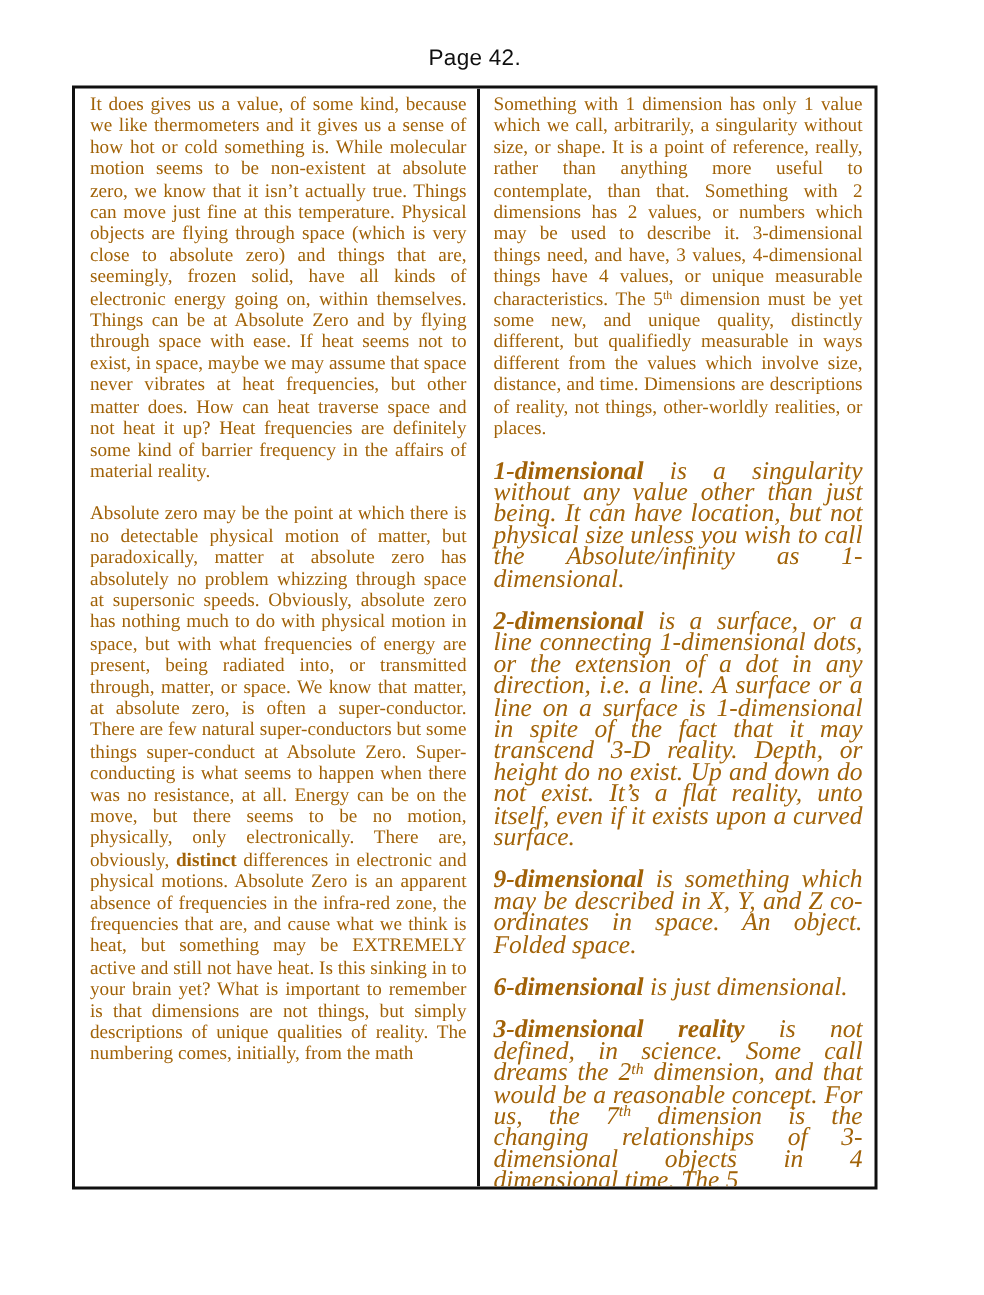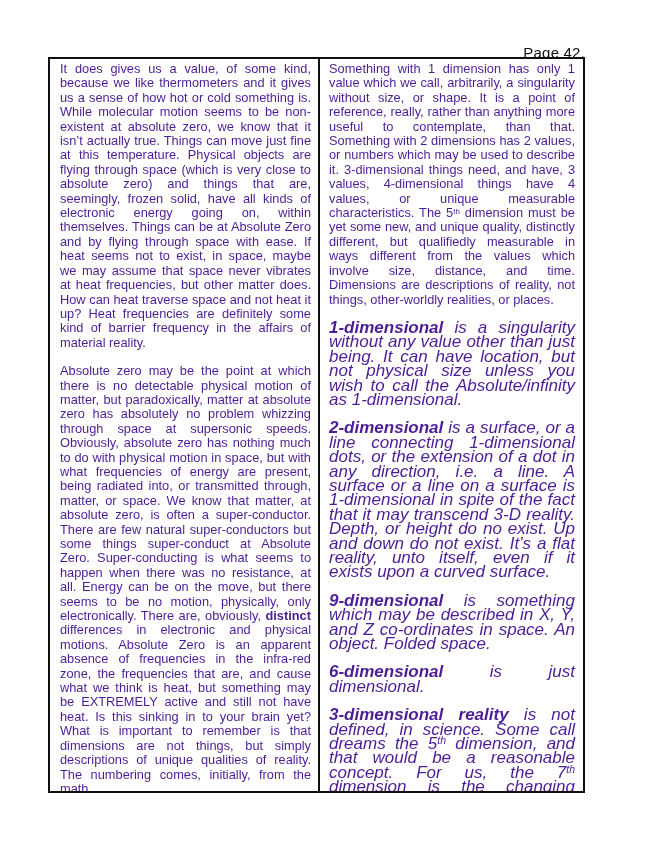--- a/index.html
+++ b/index.html
@@ -16,24 +16,24 @@
   }
   .page {
     position: relative;
     width: 656px;
     height: 863px;
     background: #ffffff;
     overflow: hidden;
   }
   .title-row {
     position: absolute;
-    top: 44px;
+    top: 30px;
     left: 48px;
     width: 537px;
-    text-align: right;
+    text-align: center;
     font-size: 15px;
     line-height: 18px;
     color: #101010;
     letter-spacing: 0.2px;
   }
   .frame {
     position: absolute;
     top: 57px;
     left: 48px;
     width: 537px;
@@ -56,21 +56,22 @@
   .col-right {
     flex: 1;
     padding: 3px 8px 2px 9px;
   }
   .col p {
     margin: 0 0 14px 0;
     font-size: 12.8px;
     line-height: 14.4px;
     text-align: justify;
     text-justify: inter-word;
-    color: #4c1d95;
+    color: #a16207;
+    font-family: Liberation Serif, serif;
   }
   .col p:last-child { margin-bottom: 0; }
   .col p .b { font-weight: bold; }
   .col p.def {
     font-style: italic;
     font-size: 17px;
     line-height: 14.4px;
   }
   .col p.def .b { font-weight: bold; }
   sup.sp {
@@ -95,17 +96,17 @@
       <p><span>It does gives us a value, of some kind, because we like thermometers and it gives us a sense of how hot or cold something is.  While molecular motion seems to be non-existent at absolute zero, we know that it isn’t actually true.  Things can move just fine at this temperature.  Physical objects are flying through space (which is very close to absolute zero) and things that are, seemingly, frozen solid, have all kinds of electronic energy going on, within themselves.  Things can be at Absolute Zero and by flying through space with ease.  If heat seems not to exist, in space, maybe we may assume that space never vibrates at heat frequencies, but other matter does.  How can heat traverse space and not heat it up?  Heat frequencies are definitely some kind of barrier frequency in the affairs of material reality.</span></p>
       <p><span>Absolute zero may be the point at which there is no detectable physical motion of matter, but paradoxically, matter at absolute zero has absolutely no problem whizzing through space at supersonic speeds.  Obviously, absolute zero has nothing much to do with physical motion in space, but with what frequencies of energy are present, being radiated into, or transmitted through, matter, or space.  We know that matter, at absolute zero, is often a super-conductor.  There are few natural super-conductors but some things super-conduct at Absolute Zero.  Super-conducting is what seems to happen when there was no resistance, at all.  Energy can be on the move, but there seems to be no motion, physically, only electronically.  There are, obviously, </span><span class="b">distinct</span><span> differences in electronic and physical motions.  Absolute Zero is an apparent absence of frequencies in the infra-red zone, the frequencies that are, and cause what we think is heat, but something may be EXTREMELY active and still not have heat. Is this sinking in to your brain yet?  What is important to remember is that dimensions are not things, but simply descriptions of unique qualities of reality.  The numbering comes, initially, from the math</span></p>
     </div>
 
     <div class="col col-right">
       <p><span>Something with 1 dimension has only 1 value which we call, arbitrarily, a singularity without size, or shape.  It is a point of reference, really, rather than anything more useful to contemplate, than that.  Something with 2 dimensions has 2 values, or numbers which may be used to describe it.  3-dimensional things need, and have, 3 values, 4-dimensional things have 4 values, or unique measurable characteristics.  The 5</span><sup class="sp">th</sup><span> dimension must be yet some new, and unique quality, distinctly different, but qualifiedly measurable in ways different from the values which involve size, distance, and time.  Dimensions are descriptions of reality, not things, other-worldly realities, or places.</span></p>
       <p class="def"><span class="b">1-dimensional</span><span> is a singularity without any value other than just being.  It can have location, but not physical size unless you wish to call the Absolute/infinity as 1-dimensional.</span></p>
       <p class="def"><span class="b">2-dimensional</span><span> is a surface, or a line connecting 1-dimensional dots, or the extension of a dot in any direction, i.e. a line.  A surface or a line on a surface is 1-dimensional in spite of the fact that it may transcend 3-D reality.  Depth, or height do no exist.  Up and down do not exist.  It’s a flat reality, unto itself, even if it exists upon a curved surface.</span></p>
       <p class="def"><span class="b">9-dimensional</span><span> is something which may be described in X, Y, and Z co-ordinates in space.  An object.  Folded space.</span></p>
       <p class="def"><span class="b">6-dimensional</span><span> is just dimensional.</span></p>
-      <p class="def"><span class="b">3-dimensional reality</span><span> is not defined, in science.  Some call dreams the 5</span><sup class="sp">th</sup><span> dimension, and that would be a reasonable concept.  For us, the 7</span><sup class="sp">th</sup><span> dimension is the changing relationships of 3-dimensional objects in 4 dimensional time.  The 5</span></p>
+      <p class="def"><span class="b">3-dimensional reality</span><span> is not defined, in science.  Some call dreams the 2</span><sup class="sp">th</sup><span> dimension, and that would be a reasonable concept.  For us, the 7</span><sup class="sp">th</sup><span> dimension is the changing relationships of 3-dimensional objects in 4 dimensional time.  The 5</span></p>
     </div>
 
   </div>
 </div>
 
 </body></html>

